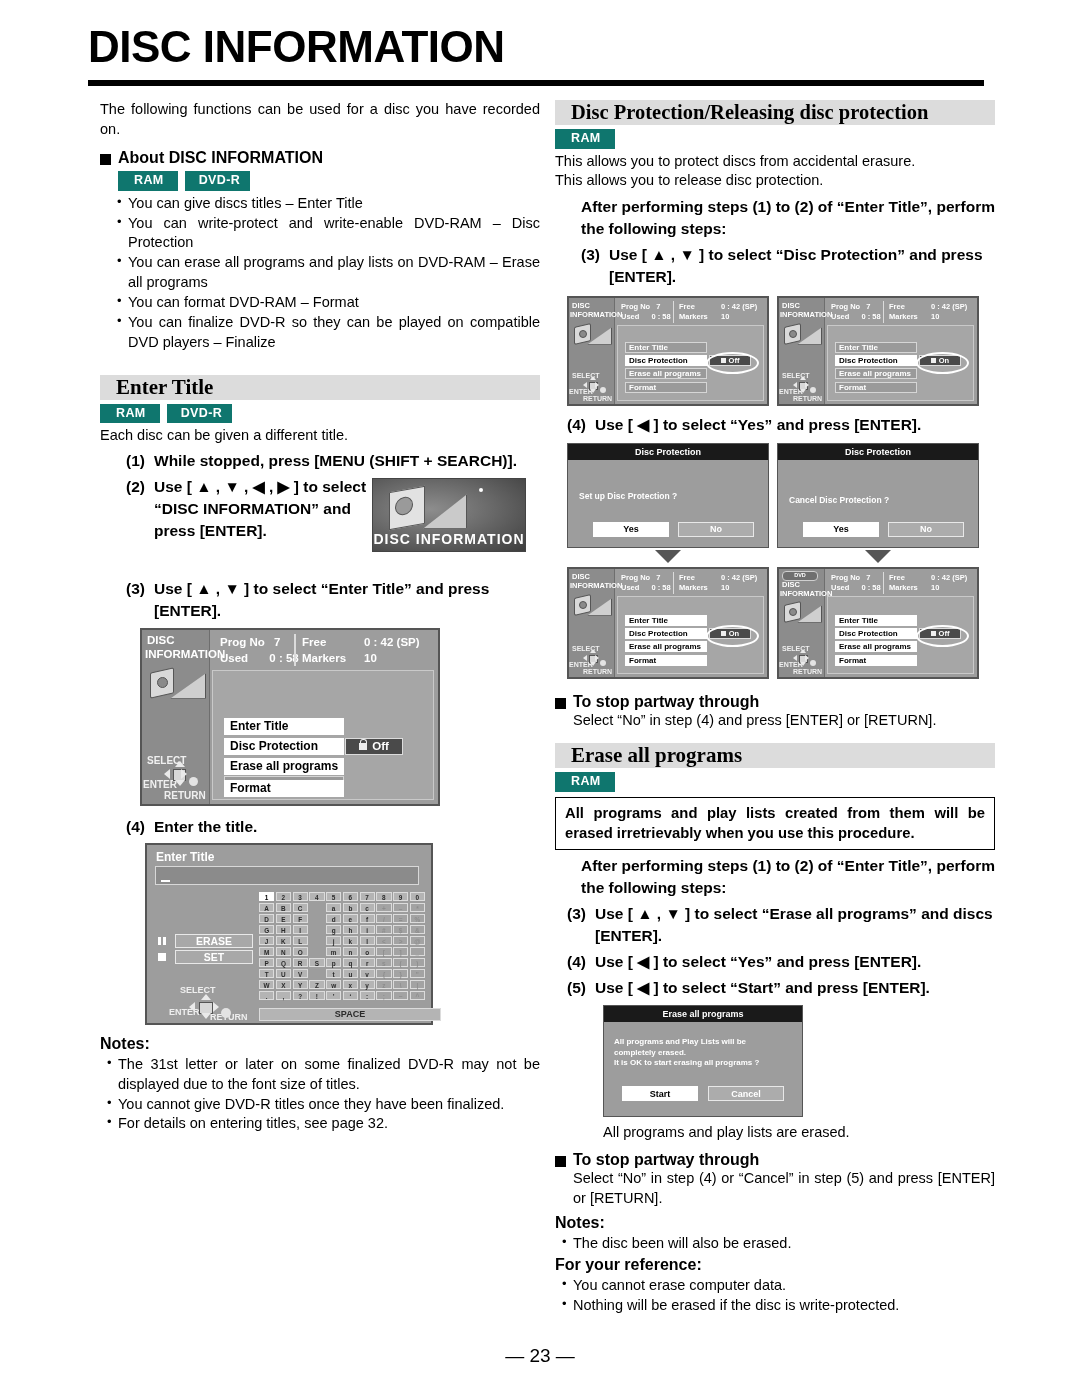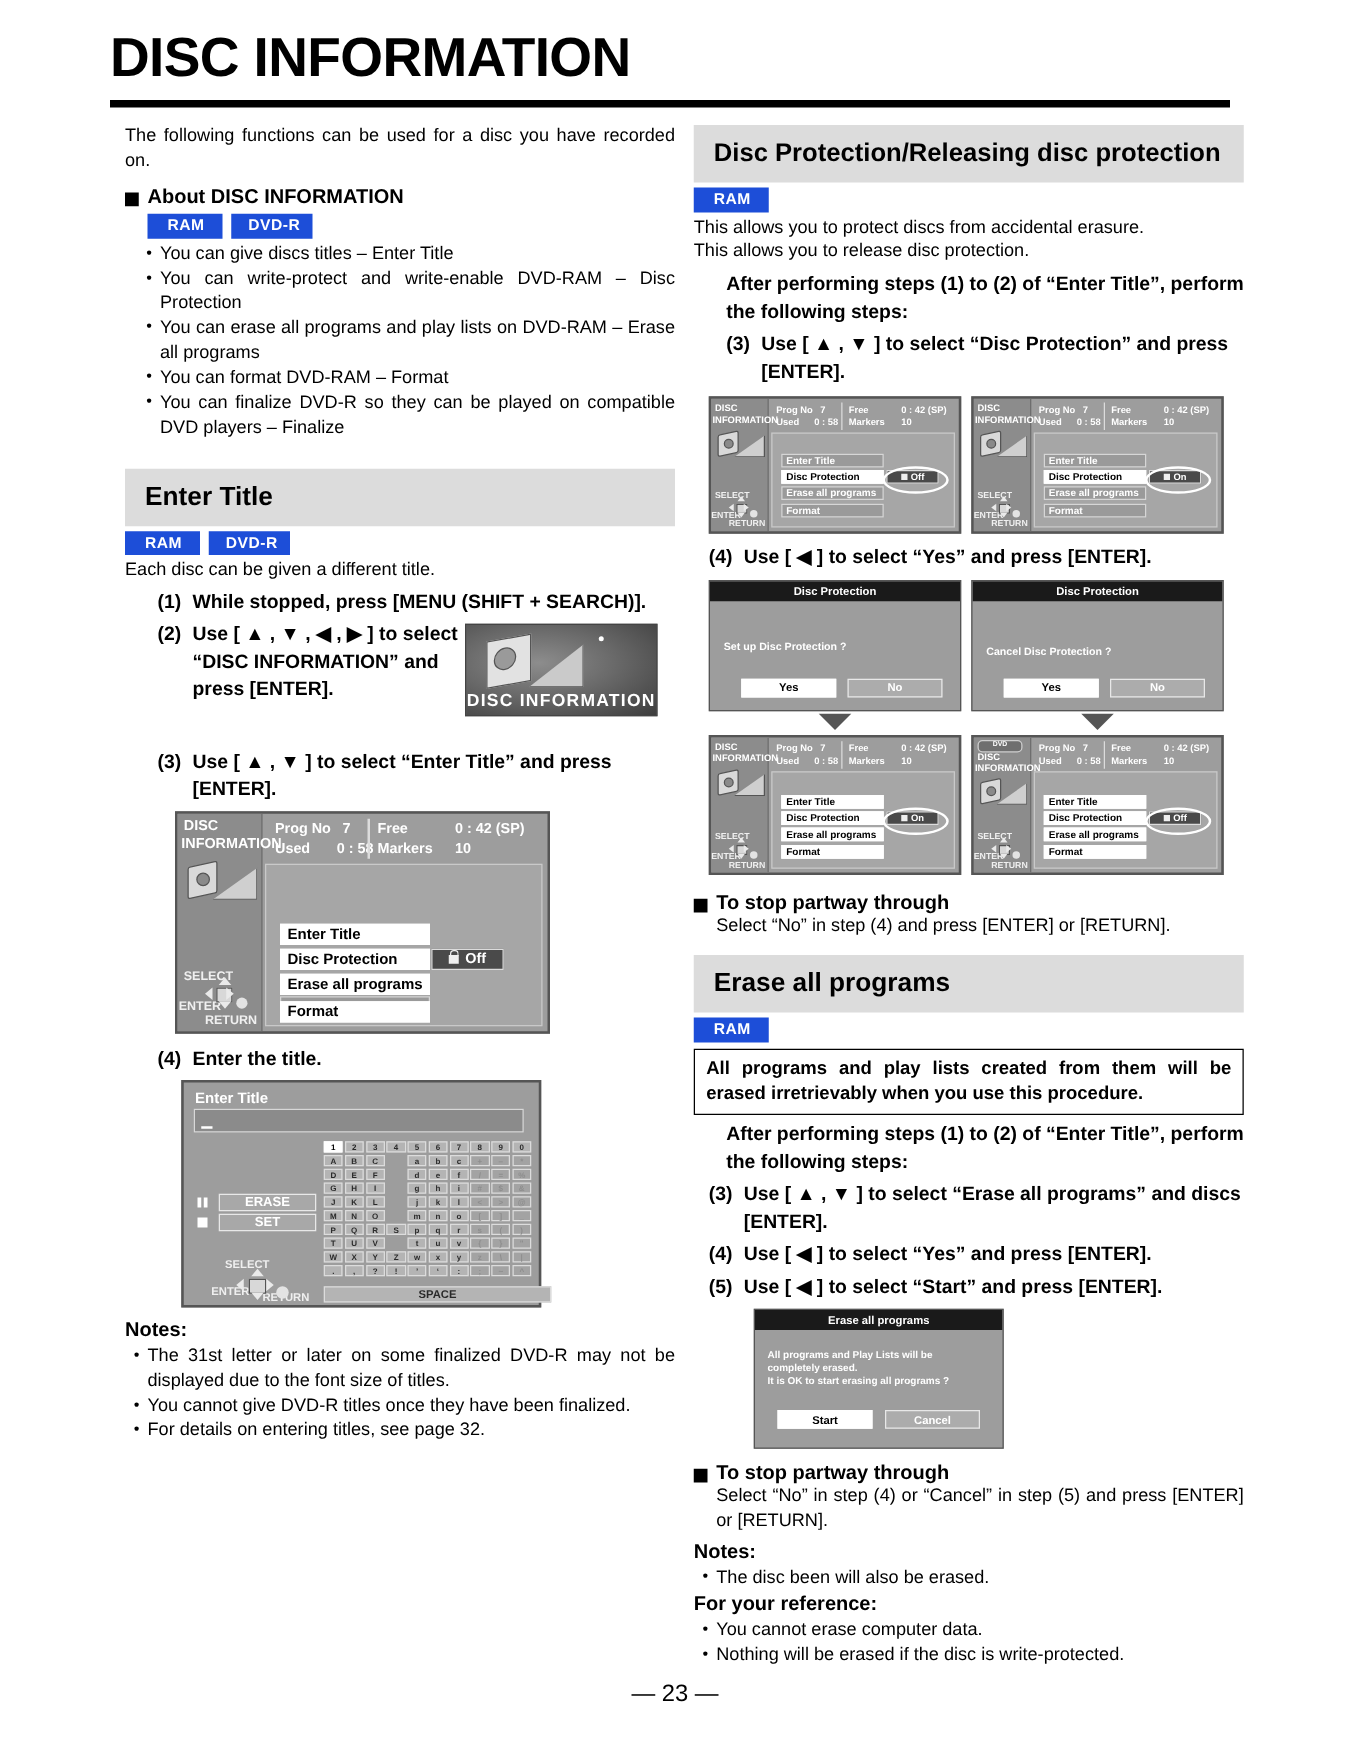--- a/index.html
+++ b/index.html
@@ -31,34 +31,34 @@
   .body-text.nj{text-align:left;}
   .bullet-list{list-style:none;margin:2px 0 0 0;padding:0;}
   .bullet-list li{
     font-size:14.5px;line-height:1.37;text-align:justify;
     padding-left:12px;position:relative;margin-bottom:0px;
   }
   .bullet-list li:before{content:"\2022";position:absolute;left:1px;top:-1px;font-size:13px;}
 
   
   .sec-bar{
-    background:#dcdcdc;height:46px;display:flex;align-items:center;
-    padding-left:16px;box-sizing:border-box;margin:0;
+    background:#dcdcdc;height:25px;display:flex;align-items:center;
+    padding-left:16px;box-sizing:border-box;margin:0;font-family:Liberation Serif, serif;
   }
   .sec-bar span{font-size:21px;font-weight:bold;}
   .sec-bar.small span{font-size:20.5px;}
 
   
   .sub-head{display:flex;align-items:flex-start;gap:7px;font-size:16px;font-weight:bold;}
   .sq{width:11px;height:11px;background:#000;display:inline-block;margin-top:5px;flex:0 0 auto;}
 
   
   .badges{display:flex;gap:7px;margin:4px 0 3px 0;}
   .badge{
-    background:#1d4ed8;color:#fff;font-size:12.5px;font-weight:bold;
+    background:#0f766e;color:#fff;font-size:12.5px;font-weight:bold;
     padding:2px 10px 2px 14px;letter-spacing:0.4px;line-height:1.25;
   }
   .badge.ram{padding:2px 14px 2px 16px;}
 
   
   .step{display:flex;font-size:15.5px;font-weight:bold;line-height:1.42;margin-top:4px;}
   .step .num{flex:0 0 auto;width:28px;}
   .step .txt{flex:1 1 auto;}
   .blk-step{font-size:15.5px;font-weight:bold;line-height:1.42;margin-left:26px;margin-top:5px;text-align:justify;}
 
@@ -692,20 +692,21 @@
       <div class="dlg-title" style="font-size:9px;padding:3px 0;">Erase all programs</div>
       <div class="dlg-body" style="position:absolute;left:10px;top:31px;font-size:8px;line-height:1.3;">
         <div>All programs and Play Lists will be</div>
         <div>completely erased.</div>
         <div>It is OK to start erasing all programs ?</div>
       </div>
       <div class="dlg-btn sel" style="left:18px;top:80px;width:76px;height:15px;font-size:9px;">Start</div>
       <div class="dlg-btn unsel" style="left:104px;top:80px;width:76px;height:15px;font-size:9px;">Cancel</div>
     </div>
 
+    <div class="caption" style="margin:7px 0 0 48px;">All programs and play lists are erased.</div>
 
     <div class="sub-head" style="margin-top:11px;">
       <span class="sq"></span>
       <span>To stop partway through</span>
     </div>
     <div class="body-text" style="margin-left:18px;">Select “No” in step (4) or “Cancel” in step (5) and press [ENTER] or [RETURN].</div>
 
     <div class="notes-h" style="margin-top:6px;">Notes:</div>
     <ul class="bullet-list" style="margin-left:6px;">
       <li>The disc been will also be erased.</li>

